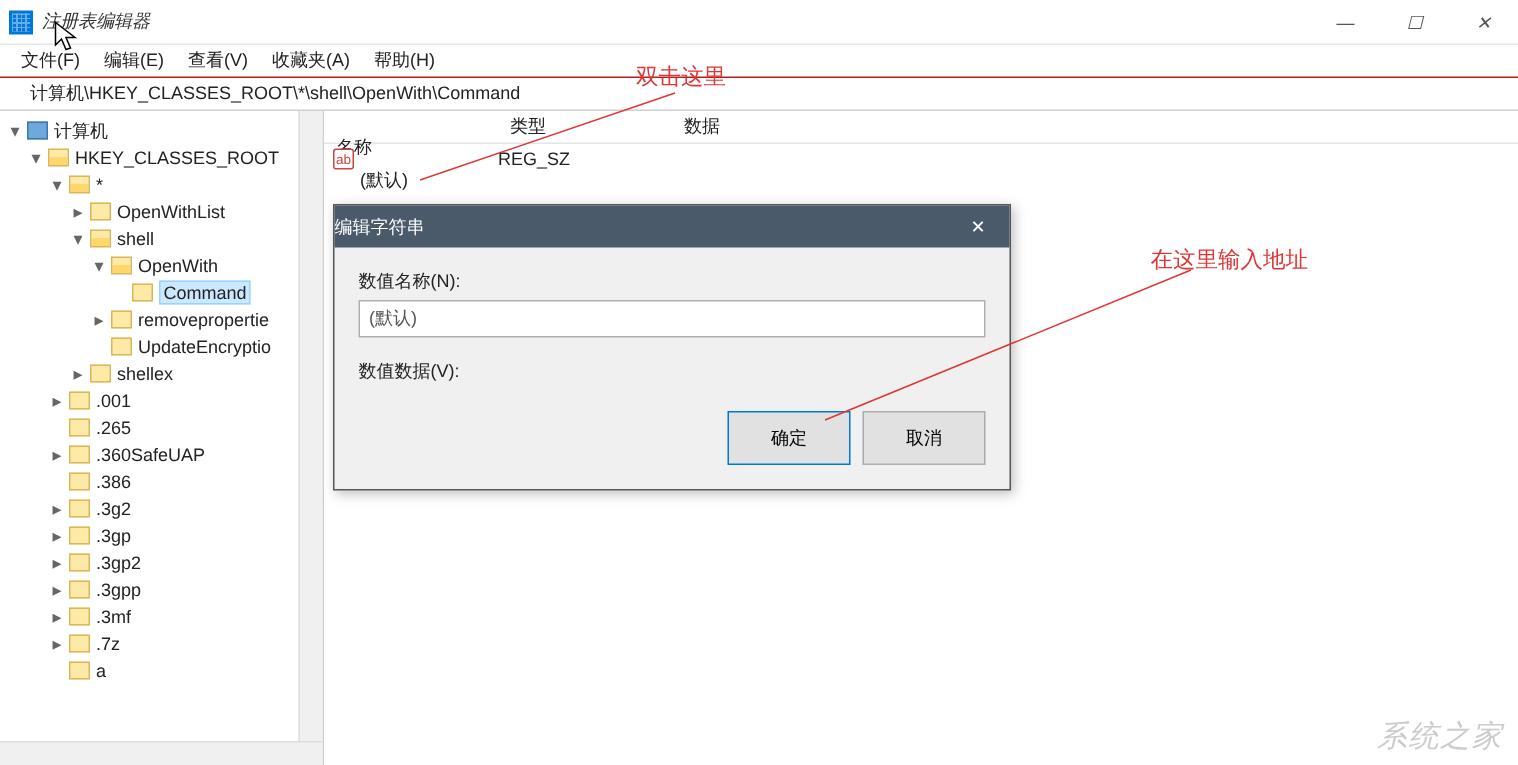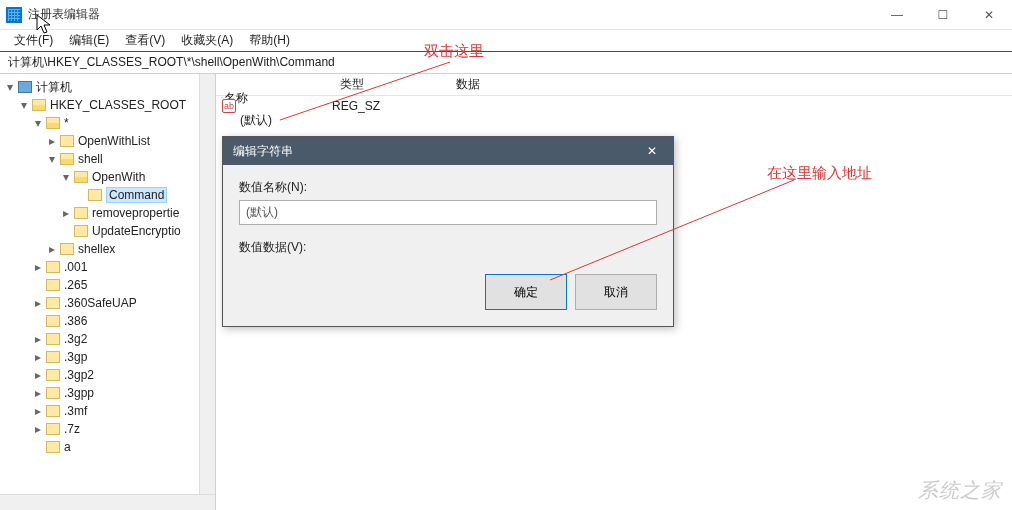--- a/index.html
+++ b/index.html
@@ -1,44 +1,44 @@
 <!DOCTYPE html>
 <html><head>
 <meta charset="utf-8">
 <style>
 * { box-sizing: border-box; margin: 0; padding: 0; font-family: "Microsoft YaHei", "Segoe UI", sans-serif; font-size: 12px; }
 body { background: #fff; width: 1012px; height: 510px; overflow: hidden; position: relative; }
-.titlebar { height: 30px; border-bottom: 1px solid #e5e5e5; display: flex; align-items: center; padding-left: 6px; position: relative; }
+.titlebar { height: 30px; border-bottom: 1px solid #e5e5e5; display: flex; align-items: center; padding-left: 6px; position: relative; font-style: italic; }
 .titlebar .appicon { width: 16px; height: 16px; background: #0078d7; display: inline-block; margin-right: 6px; position: relative; }
 .titlebar .appicon::before { content:""; position:absolute; inset:2px; background: repeating-linear-gradient(to bottom, #fff 0 1px, transparent 1px 3px), repeating-linear-gradient(to right, #fff 0 1px, transparent 1px 3px); opacity:.4;}
 .titlebar .title { color: #333; }
 .winbtns { position: absolute; right: 0; top: 0; display: flex; }
 .winbtn { width: 46px; height: 30px; display: flex; align-items: center; justify-content: center; color: #555; }
 .menubar { height: 22px; display: flex; align-items: center; padding-left: 8px; gap: 4px; border-bottom: 1px solid #b91c1c; }
 .menubar span { padding: 2px 6px; color: #222; }
-.addressbar { height: 22px; border-bottom: 1px solid #d0d0d0; display: flex; align-items: center; padding-left: 8px; color: #222; }
+.addressbar { height: 22px; border-bottom: 1px solid #d0d0d0; display: flex; align-items: center; padding-left: 20px; color: #222; }
 .main { display: flex; height: calc(510px - 30px - 22px - 22px); }
 .tree { width: 216px; border-right: 1px solid #d0d0d0; overflow: auto; padding: 4px 0 4px 2px; position: relative; }
 .tree-row { display: flex; align-items: center; height: 18px; white-space: nowrap; color: #222; }
 .tog { width: 12px; text-align: center; color: #666; display:inline-block;}
 .fold { width: 14px; height: 12px; background: #ffe9a6; border: 1px solid #d6b85a; margin: 0 4px 0 2px; display:inline-block;}
 .fold.open { background: linear-gradient(#ffe9a6 50%, #ffd76a 50%); }
 .comp-icon { width:14px; height:12px; background:#6fa8dc; border:1px solid #3c78a8; margin:0 4px 0 2px; display:inline-block;}
 .tree .sel { background: #cce8ff; border: 1px solid #99d1ff; padding: 0 2px; }
 .listpane { flex: 1; position: relative; }
 .listhdr { height: 22px; border-bottom: 1px solid #e5e5e5; display: flex; align-items: center; color: #222;}
 .listhdr .col { padding-left: 8px; }
 .col-name { width: 116px; margin-top: 28px; } .col-type { width: 116px; } .col-data { flex:1; }
 .listrow { height: 20px; display: flex; align-items: center; padding-left: 6px; color: #222; }
 .strico { width: 14px; height: 14px; border:1px solid #c44; color:#c44; font-size:9px; display:inline-flex; align-items:center; justify-content:center; margin-right:4px; border-radius:2px; background:#fff;}
 .annot { position: absolute; color: #e03535; font-size: 15px; z-index: 50; pointer-events:none;}
 .line1 { position:absolute; left:278px; top:56px; width:180px; height:70px; z-index:49; pointer-events:none;}
 .line2 { position:absolute; left:548px; top:176px; width:250px; height:110px; z-index:200; pointer-events:none;}
 .dialog { position: absolute; left: 222px; top: 136px; width: 452px; background: #f0f0f0; border: 1px solid #555; box-shadow: 2px 2px 8px rgba(0,0,0,.25); z-index: 100; }
-.dlg-title { background: #4a5a6a; color: #fff; height: 28px; display: flex; align-items: center; padding-left: 10px; position: relative; }
+.dlg-title { background: #4a5a6a; color: #fff; height: 28px; display: flex; align-items: center; position: relative; }
 .dlg-close { position: absolute; right: 0; top: 0; width: 42px; height: 28px; display:flex; align-items:center; justify-content:center; color:#fff;}
 .dlg-body { padding: 14px 16px 16px; }
 .dlg-lbl { color: #222; margin-bottom: 4px; }
 .dlg-ro { border: 1px solid #aeaeae; background: #fff; padding: 3px 6px; margin-bottom: 14px; color:#555;}
 .dlg-inp { width: 100%; border: 1px solid #0078d7; outline: 1px solid #0078d7; padding: 3px 6px; background: #0078d7; color: #fff; }
 .dlg-inp::selection { background:#0078d7; color:#fff;}
 .dlg-btns { display: flex; justify-content: flex-end; gap: 8px; margin-top: 18px; }
 .dlg-btn { width: 82px; height: 36px; background: #e1e1e1; border: 1px solid #adadad; cursor:pointer;}
 .dlg-btn.primary { border: 1px solid #0078d7; }
 .cursor { position:absolute; left:36px; top:14px; z-index:300; pointer-events:none;}

